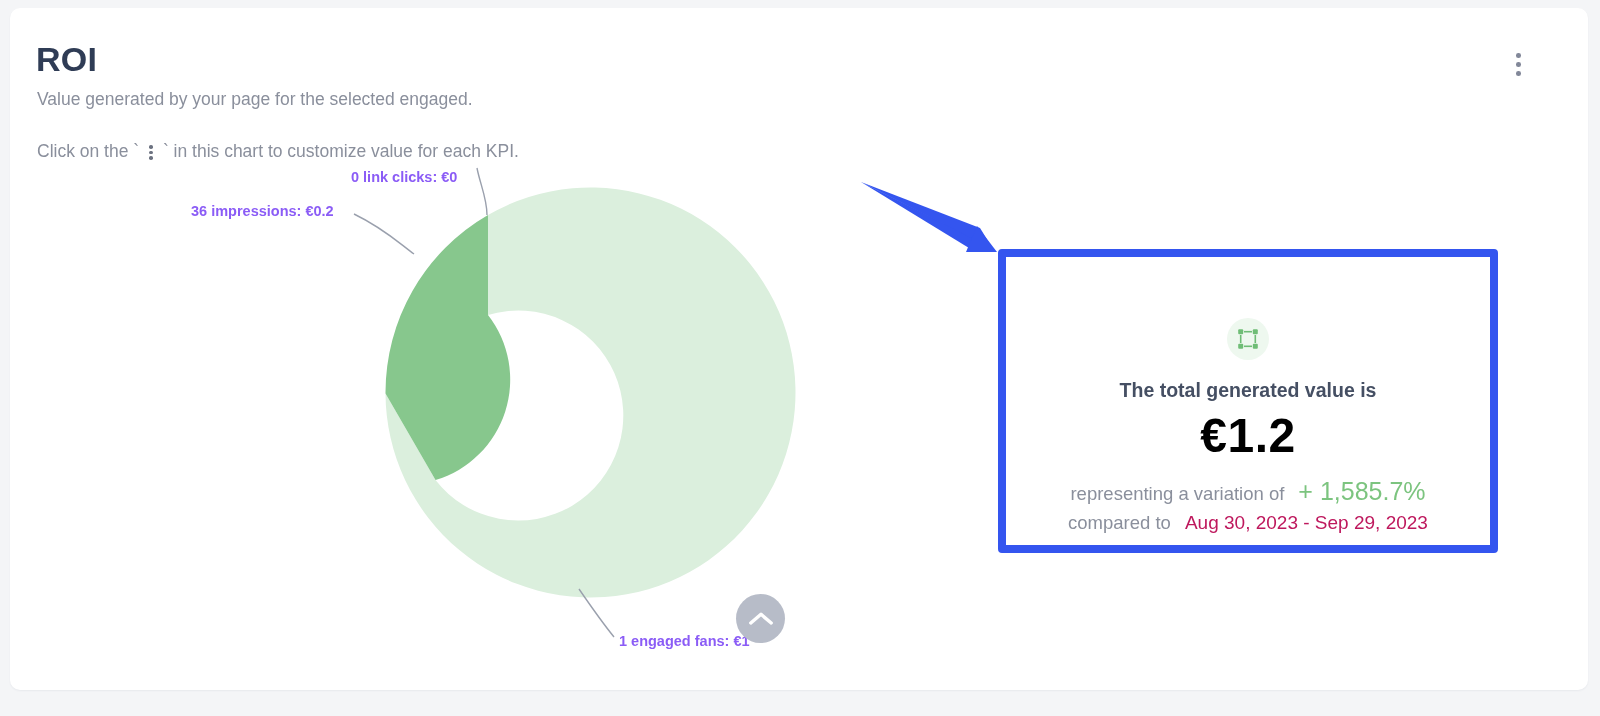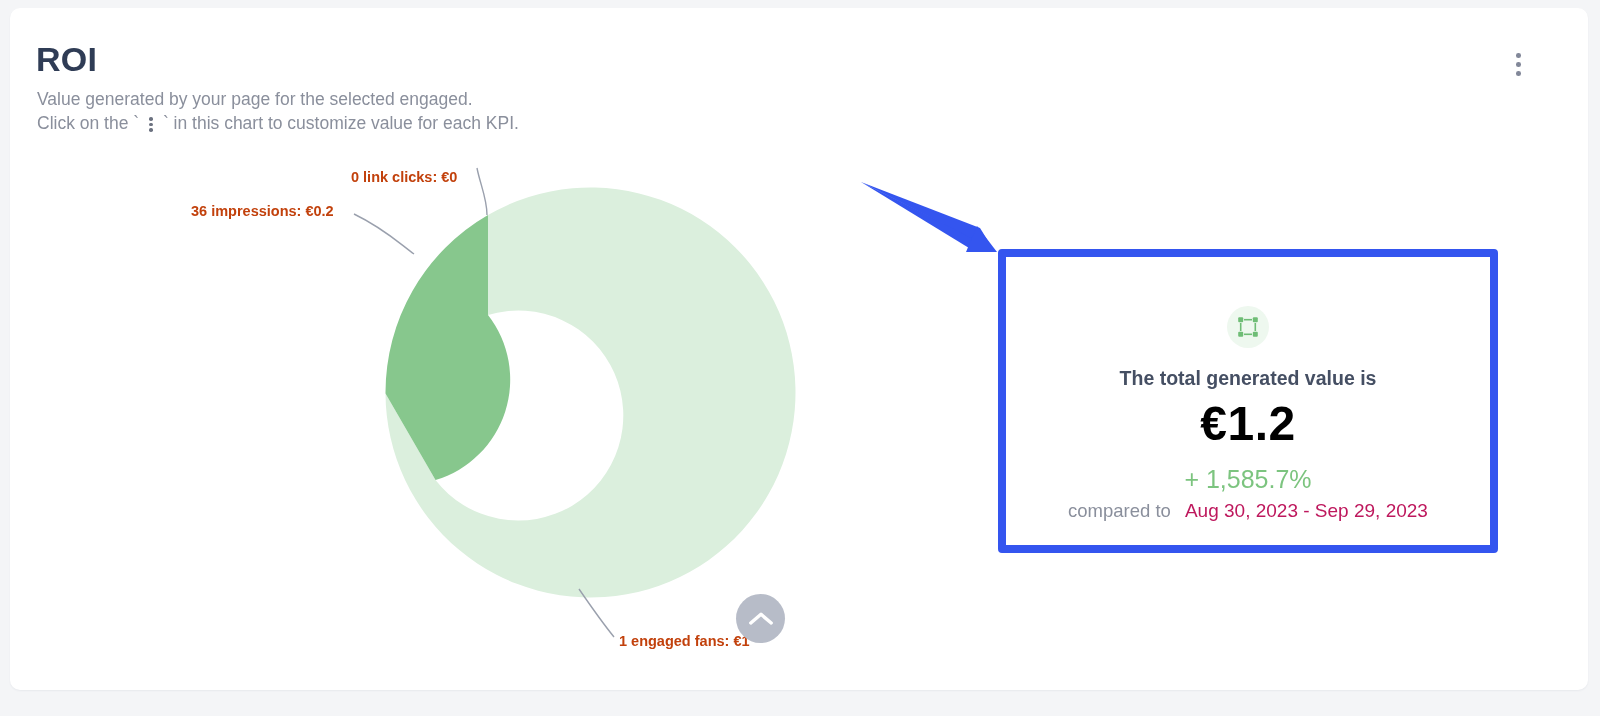--- a/index.html
+++ b/index.html
@@ -25,21 +25,21 @@
   .page-title {
     position:absolute; left:26px; top:32px;
     font-size:34px; font-weight:bold;
     color:#2f3c55; letter-spacing:.3px;
   }
   .subtitle {
     position:absolute; left:27px; top:79px;
     font-size:17.5px; color:#8a8f9c; line-height:24px;
     white-space:nowrap;
   }
-  .subtitle .ln2 { display:block; }
+  .subtitle .ln2 { display:block;margin-top:28px; }
   .inline-kebab {
     display:inline-block; position:relative;
     width:14px; height:17px; vertical-align:-3px;
   }
   .inline-kebab i {
     position:absolute; left:5px; width:3.5px; height:3.5px;
     border-radius:50%; background:#6c7280;
   }
   .inline-kebab i:nth-child(1){ top:2px; }
   .inline-kebab i:nth-child(2){ top:7.5px; }
@@ -57,21 +57,21 @@
   .kebab-menu i:nth-child(2){ top:14px; }
   .kebab-menu i:nth-child(3){ top:23px; }
 
   
   .chart-area { position:absolute; left:0; top:0; width:800px; height:690px; }
   .donut-svg { position:absolute; left:0; top:0; }
 
   .slice-label {
     position:absolute;
     font-size:14.5px; font-weight:bold;
-    color:#c2410c; white-space:nowrap;
+    color:#8b5cf6; white-space:nowrap;
   }
   .lbl-links       { left:341px; top:161px; }
   .lbl-impressions { left:181px; top:195px; }
   .lbl-fans        { left:609px; top:625px; }
 
   
   .fab {
     position:absolute; left:726px; top:586px;
     width:49px; height:49px; border-radius:50%;
     background:#b7bcc8; cursor:pointer;
@@ -87,21 +87,21 @@
     position:absolute;
     left:988px; top:241px;
     width:500px; height:304px;
     border:8px solid #3455ef;
     border-radius:4px;
     background:#ffffff;
   }
   .value-inner {
     position:absolute; left:0; top:0; right:0; bottom:0;
     display:flex; flex-direction:column;
-    align-items:center; justify-content:flex-start;
+    align-items:center; justify-content:center;
     padding-top:49px;
   }
   .vb-icon-wrap {
     width:42px; height:42px; border-radius:50%;
     background:#eef8ef;
     display:flex; align-items:center; justify-content:center;
   }
   .vb-caption {
     margin-top:19px;
     font-size:19.5px; font-weight:bold; color:#454f63;
@@ -206,20 +206,21 @@
             <line x1="3.7" y1="7" x2="3.7" y2="15" stroke="#6fbd76" stroke-width="1.6"></line>
             <line x1="18.3" y1="7" x2="18.3" y2="15" stroke="#6fbd76" stroke-width="1.6"></line>
           </svg>
         </div>
 
         <div class="vb-caption">The total generated value is</div>
 
         <div class="vb-amount">€1.2</div>
 
         <div class="vb-varline">
+          <span>representing a variation of</span>
           <span class="pct">+ 1,585.7%</span>
         </div>
 
         <div class="vb-cmpline">
           <span>compared to</span>
           <span class="range">Aug 30, 2023 - Sep 29, 2023</span>
         </div>
 
       </div>
     </div>

